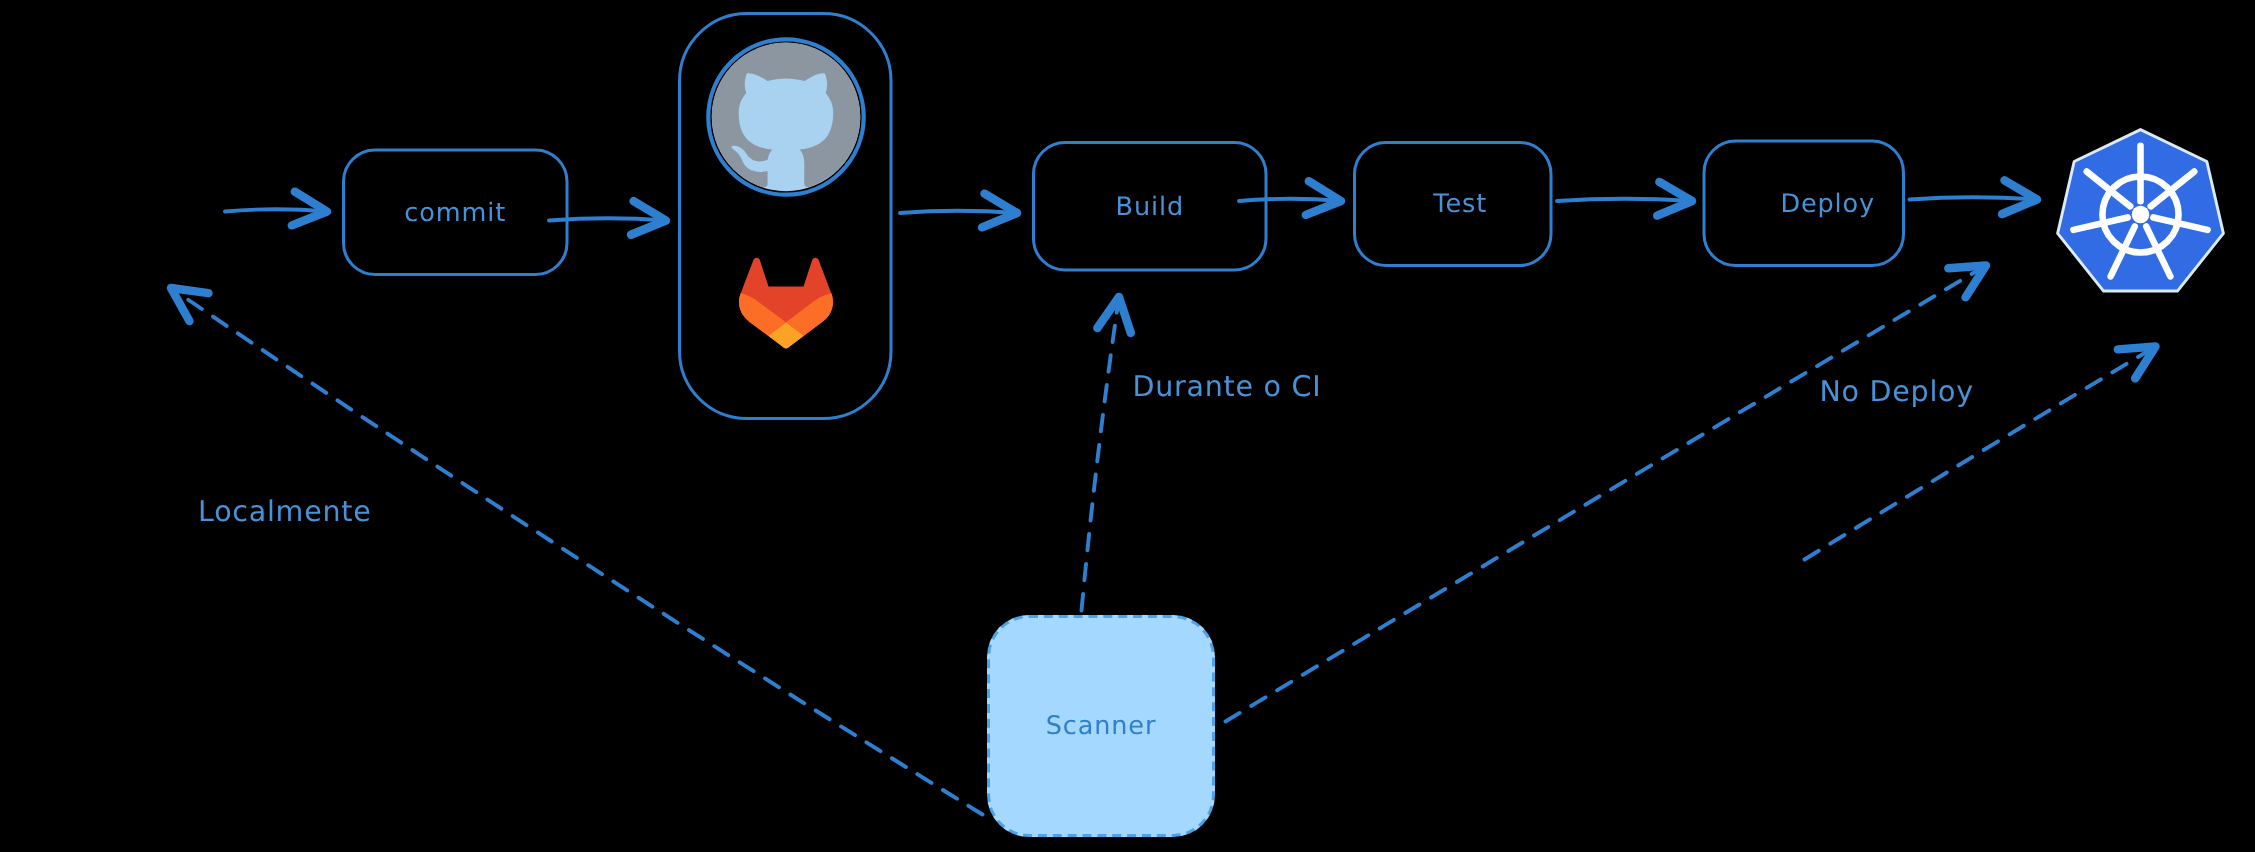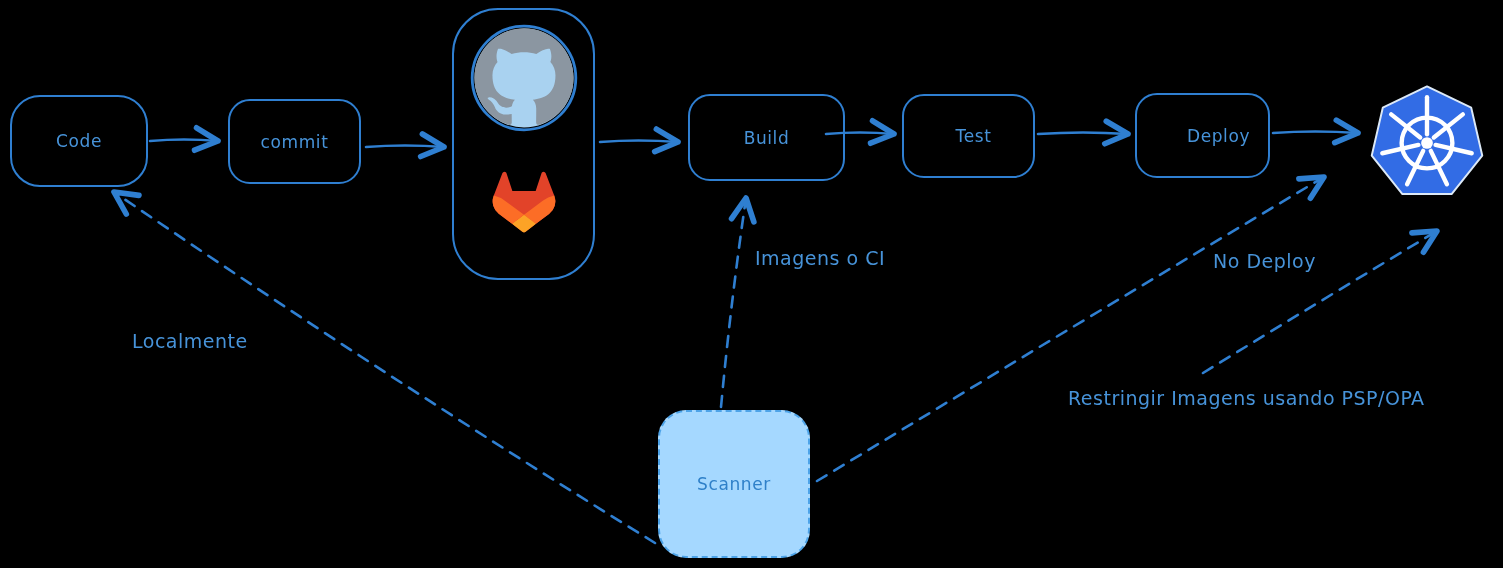--- a/index.html
+++ b/index.html
@@ -19,21 +19,21 @@
     position:absolute;
     border:2.6px solid var(--stroke,#2f7fd1);
     border-radius:22px;
     display:flex;align-items:center;justify-content:center;
     color:var(--accent,#4793d9);
     font-size:17px;letter-spacing:.6px;
     background:transparent;
     box-sizing:border-box;
   }
   #node-code   {left:10px;  top:95px; width:138px;height:92px;border-radius:30px;}
-  #node-commit {left:228px; top:99px; width:133px;height:85px;}
+  #node-commit {left:228px; top:99px; width:151px;height:85px;}
   #node-build  {left:688px; top:94px; width:157px;height:87px;}
   #node-test   {left:902px; top:94px; width:133px;height:84px;padding-left:10px;}
   #node-deploy {left:1135px;top:93px; width:135px;height:85px;padding-left:32px;}
 
   .hub{
     left:452px;top:8px;width:143px;height:272px;
     border-radius:46px;
     flex-direction:column;justify-content:flex-start;
     padding-top:8px;gap:2px;
   }
@@ -86,23 +86,20 @@
     <path class="wire" d="M826,134 Q860,131 894,134" marker-end="url(#arrow)"></path>
     <path class="wire" d="M1038,134 Q1083,131 1128,134" marker-end="url(#arrow)"></path>
     <path class="wire" d="M1273,133 Q1315,130 1358,133" marker-end="url(#arrow)"></path>
 
     <path class="wire dashed" d="M655,543 Q378,372 114,192" marker-end="url(#arrow)"></path>
     <path class="wire dashed" d="M721,407 Q731,300 746,198" marker-end="url(#arrow)"></path>
     <path class="wire dashed" d="M817,481 Q1075,325 1324,177" marker-end="url(#arrow)"></path>
     <path class="wire dashed" d="M1203,373 Q1325,298 1437,231" marker-end="url(#arrow)"></path>
   </svg>
 
-  <div class="node" id="node-code">
-    <span>Code</span>
-  </div>
 
   <div class="node" id="node-commit">
     <span>commit</span>
   </div>
 
   <div class="node hub">
     <svg width="112" height="120" viewBox="0 0 120 120">
       <circle class="github-cat-bg" cx="60" cy="60" r="53"></circle>
       <g transform="translate(7,5.5) scale(4.42)">
         <path class="github-body" fill-rule="evenodd" d="M12 .297c-6.63 0-12 5.373-12 12 0 5.303 3.438 9.8 8.205 11.385.6.113.82-.258.82-.577 0-.285-.01-1.04-.015-2.04-3.338.724-4.042-1.61-4.042-1.61C4.422 18.07 3.633 17.7 3.633 17.7c-1.087-.744.084-.729.084-.729 1.205.084 1.838 1.236 1.838 1.236 1.07 1.835 2.809 1.305 3.495.998.108-.776.417-1.305.76-1.605-2.665-.3-5.466-1.332-5.466-5.93 0-1.31.465-2.38 1.235-3.22-.135-.303-.54-1.523.105-3.176 0 0 1.005-.322 3.3 1.23.96-.267 1.98-.399 3-.405 1.02.006 2.04.138 3 .405 2.28-1.552 3.285-1.23 3.285-1.23.645 1.653.24 2.873.12 3.176.765.84 1.23 1.91 1.23 3.22 0 4.61-2.805 5.625-5.475 5.92.42.36.81 1.096.81 2.22 0 1.606-.015 2.896-.015 3.286 0 .315.21.69.825.57C20.565 22.092 24 17.592 24 12.297c0-6.627-5.373-12-12-12"></path>
@@ -142,17 +139,16 @@
       <line x1="55.5" y1="56.9" x2="25.8" y2="33.2"></line>
     </g>
     <circle class="k8s-hubdot" cx="62.5" cy="62.5" r="6"></circle>
   </svg>
 
   <div class="node scanner">
     <span>Scanner</span>
   </div>
 
   <div class="annotation" id="ann-localmente">Localmente</div>
-  <div class="annotation" id="ann-durante">Imagens o CI</div>
+  <div class="annotation" id="ann-durante">Durante o CI</div>
   <div class="annotation" id="ann-nodeploy">No Deploy</div>
-  <div class="annotation" id="ann-restringir">Restringir Imagens usando PSP/OPA</div>
 
 </div>
 
 </body></html>

